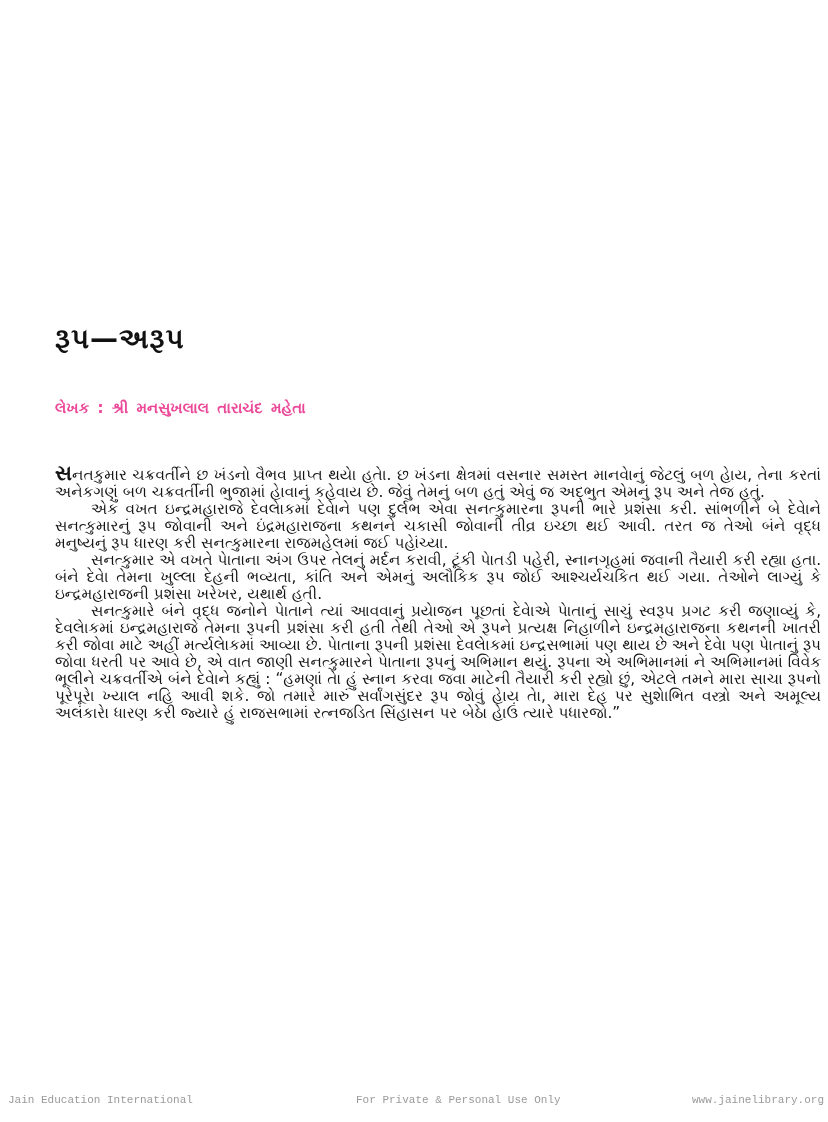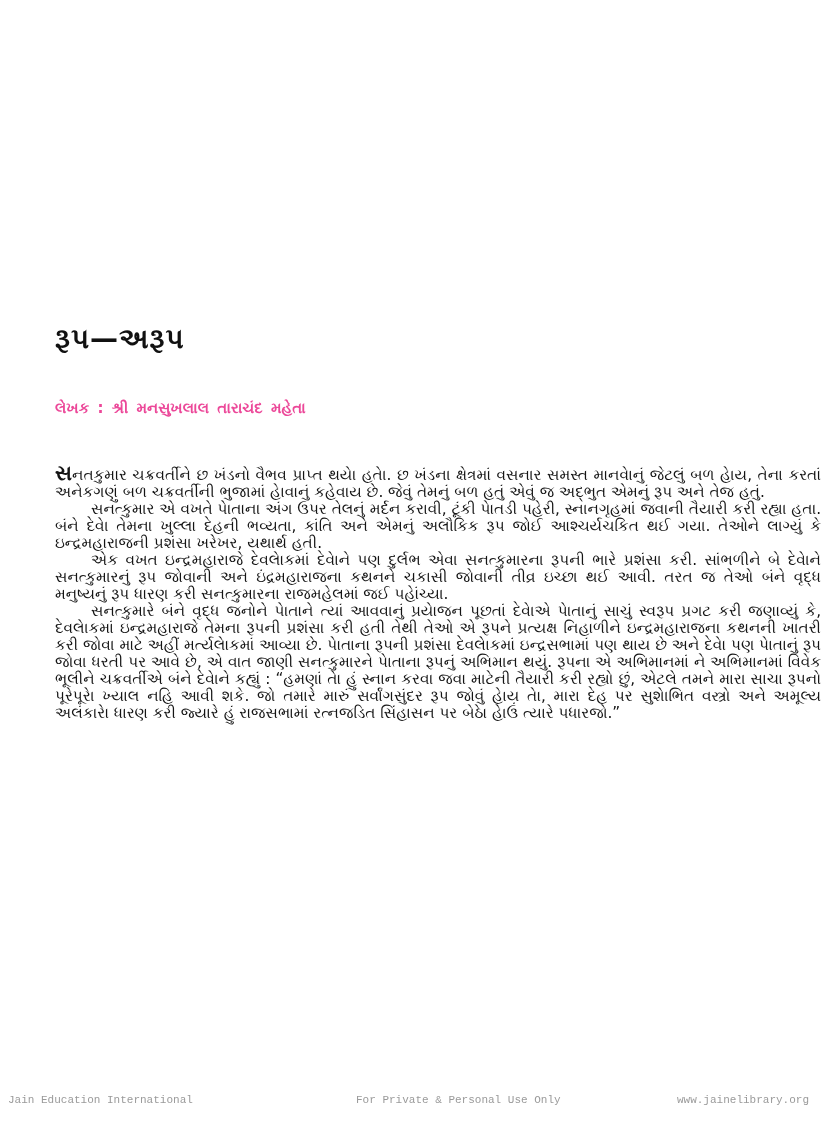--- a/index.html
+++ b/index.html
@@ -65,35 +65,35 @@
       font-family: Liberation Mono, monospace;
       font-size: 11px;
       color: #9a9a9a;
     }
     .footer span {
       position: absolute;
       top: 4px;
     }
     .footer .left { left: 8px; }
     .footer .center { left: 356px; }
-    .footer .right { right: 19px; }
+    .footer .right { right: 4px; }
   </style>
 </head>
 <body>
 
 <h1 class="page-title">રૂપ—અરૂપ</h1>
 
 <div class="author-line">
   <span>લેખક : </span><span>શ્રી મનસુખલાલ તારાચંદ મહેતા</span>
 </div>
 
 <div class="article">
   <p><span class="dropcap">સ</span><span>નતકુમાર ચક્રવર્તીને છ ખંડનો વૈભવ પ્રાપ્ત થયેા હતેા. છ ખંડના ક્ષેત્રમાં વસનાર સમસ્ત માનવેાનું જેટલું બળ હેાય, તેના કરતાં અનેકગણું બળ ચક્રવર્તીની ભુજામાં હેાવાનું કહેવાય છે. જેવું તેમનું બળ હતું એવું જ અદ્ભુત એમનું રૂપ અને તેજ હતું.</span></p>
+  <p class="indent">એક વખત ઇન્દ્રમહારાજે દેવલેાકમાં દેવેાને પણ દુર્લભ એવા સનત્કુમારના રૂપની ભારે પ્રશંસા કરી. સાંભળીને બે દેવેાને સનત્કુમારનું રૂપ જોવાની અને ઇંદ્રમહારાજના કથનને ચકાસી જોવાની તીવ્ર ઇચ્છા થઈ આવી. તરત જ તેઓ બંને વૃદ્ધ મનુષ્યનું રૂપ ધારણ કરી સનત્કુમારના રાજમહેલમાં જઈ પહેાંચ્યા.</p>
   <p class="indent">સનત્કુમાર એ વખતે પેાતાના અંગ ઉપર તેલનું મર્દન કરાવી, ટૂંકી પેાતડી પહેરી, સ્નાનગૃહમાં જવાની તૈયારી કરી રહ્યા હતા. બંને દેવેા તેમના ખુલ્લા દેહની ભવ્યતા, કાંતિ અને એમનું અલૌકિક રૂપ જોઈ આશ્ચર્યચકિત થઈ ગયા. તેઓને લાગ્યું કે ઇન્દ્રમહારાજની પ્રશંસા ખરેખર, યથાર્થ હતી.</p>
-  <p class="indent">એક વખત ઇન્દ્રમહારાજે દેવલેાકમાં દેવેાને પણ દુર્લભ એવા સનત્કુમારના રૂપની ભારે પ્રશંસા કરી. સાંભળીને બે દેવેાને સનત્કુમારનું રૂપ જોવાની અને ઇંદ્રમહારાજના કથનને ચકાસી જોવાની તીવ્ર ઇચ્છા થઈ આવી. તરત જ તેઓ બંને વૃદ્ધ મનુષ્યનું રૂપ ધારણ કરી સનત્કુમારના રાજમહેલમાં જઈ પહેાંચ્યા.</p>
   <p class="indent">સનત્કુમારે બંને વૃદ્ધ જનોને પેાતાને ત્યાં આવવાનું પ્રયેાજન પૂછતાં દેવેાએ પેાતાનું સાચું સ્વરૂપ પ્રગટ કરી જણાવ્યું કે, દેવલેાકમાં ઇન્દ્રમહારાજે તેમના રૂપની પ્રશંસા કરી હતી તેથી તેઓ એ રૂપને પ્રત્યક્ષ નિહાળીને ઇન્દ્રમહારાજના કથનની ખાતરી કરી જોવા માટે અહીં મર્ત્યલેાકમાં આવ્યા છે. પેાતાના રૂપની પ્રશંસા દેવલેાકમાં ઇન્દ્રસભામાં પણ થાય છે અને દેવેા પણ પેાતાનું રૂપ જોવા ધરતી પર આવે છે, એ વાત જાણી સનત્કુમારને પેાતાના રૂપનું અભિમાન થયું. રૂપના એ અભિમાનમાં ને અભિમાનમાં વિવેક ભૂલીને ચક્રવર્તીએ બંને દેવેાને કહ્યું : “હમણાં તેા હું સ્નાન કરવા જવા માટેની તૈયારી કરી રહ્યો છું, એટલે તમને મારા સાચા રૂપનો પૂરેપૂરેા ખ્યાલ નહિ આવી શકે. જો તમારે મારું સર્વાંગસુંદર રૂપ જોવું હેાય તેા, મારા દેહ પર સુશેાભિત વસ્ત્રો અને અમૂલ્ય અલંકારેા ધારણ કરી જ્યારે હું રાજસભામાં રત્નજડિત સિંહાસન પર બેઠેા હેાઉં ત્યારે પધારજો.”</p>
 </div>
 
 <div class="footer">
   <span class="left">Jain Education International</span>
   <span class="center">For Private &amp; Personal Use Only</span>
   <span class="right">www.jainelibrary.org</span>
 </div>
 
 </body></html>

